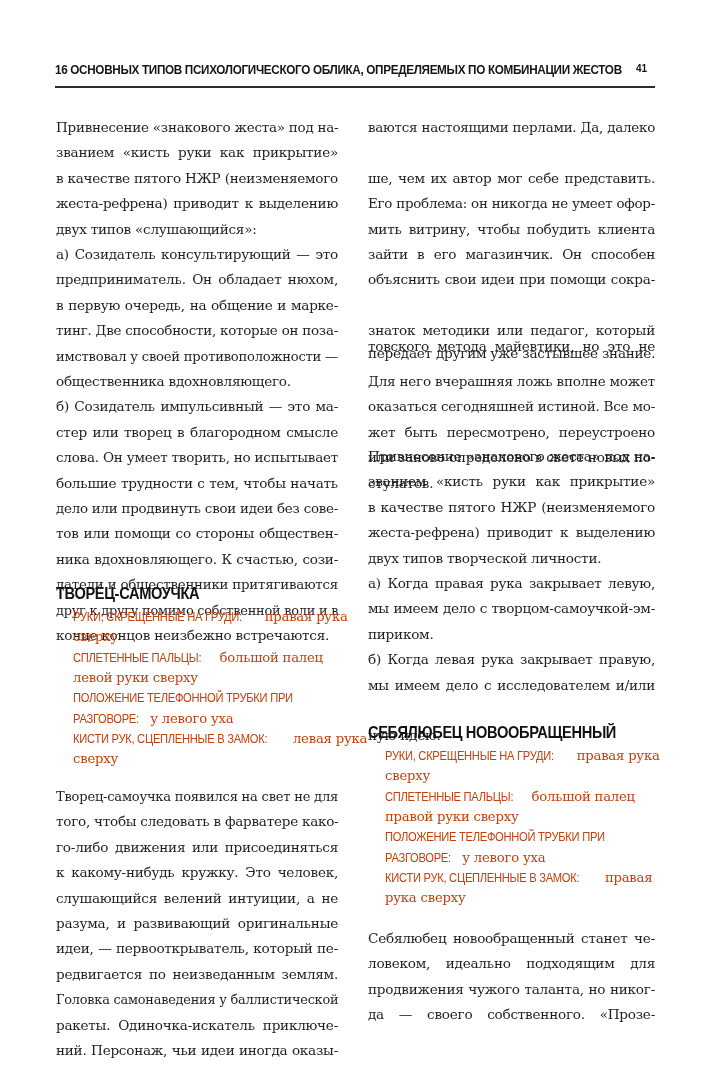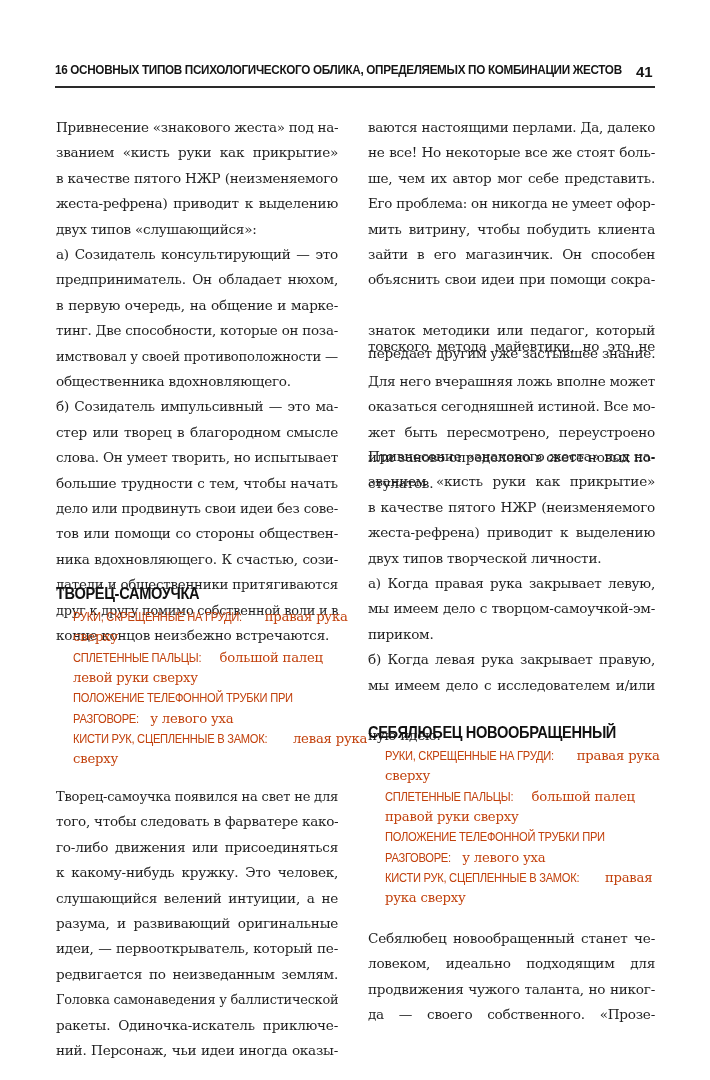--- a/index.html
+++ b/index.html
@@ -9,21 +9,21 @@
   }
   .page { position: absolute; left: 0; top: 0; width: 710px; height: 1080px; }
   .running-head {
     position: absolute; left: 55px; top: 63px; width: 600px; height: 20px;
     font-family: "Liberation Sans", sans-serif; font-weight: bold; font-size: 12.6px;
     letter-spacing: -0.35px; transform: scaleX(0.93); transform-origin: left center;
     white-space: nowrap; color: #151515;
   }
   .page-num {
     position: absolute; left: 636px; top: 63px;
-    font-family: "Liberation Sans", sans-serif; font-weight: bold; font-size: 15px; color: #151515;
+    font-family: "Liberation Sans", sans-serif; font-weight: bold; font-size: 10px; color: #151515;
   }
   .head-rule { position: absolute; left: 55px; top: 86px; width: 600px; height: 2px; background: #2a2a2a; }
   .col { position: absolute; }
   .col-left { left: 56px; width: 282px; }
   .col-right { left: 368px; width: 287px; }
   .line {
     position: absolute; left: 0; height: 24px; line-height: 24px;
     font-family: "DejaVu Serif", serif; font-size: 13.6px; white-space: nowrap;
     letter-spacing: -0.25px; color: #1f1f1f;
   }
@@ -89,21 +89,20 @@
       <div class="line j" style="top: 885.6px; width: 282px;">слушающийся велений интуиции, а не</div>
       <div class="line j" style="top: 911px; width: 282px;">разума, и развивающий оригинальные</div>
       <div class="line j" style="top: 936.4px; width: 282px;">идеи, — первооткрыватель, который пе-</div>
       <div class="line j" style="top: 961.8px; width: 282px;">редвигается по неизведанным землям.</div>
       <div class="line j" style="top: 987.2px; width: 297px; transform-origin: left center; transform: scaleX(0.949495);">Головка самонаведения у баллистической</div>
       <div class="line j" style="top: 1012.6px; width: 282px;">ракеты. Одиночка-искатель приключе-</div>
       <div class="line j" style="top: 1038px; width: 282px;">ний. Персонаж, чьи идеи иногда оказы-</div>
     </div>
   <div class="col col-right" id="colR" style="top:0;height:1080px;">
       <div class="line j" style="top: 115px; width: 290px; transform-origin: left center; transform: scaleX(0.989655);">ваются настоящими перлами. Да, далеко</div>
-      <div class="line j" style="top: 140.4px; width: 287px;">не все! Но некоторые все же стоят боль-</div>
       <div class="line j" style="top: 165.8px; width: 287px;">ше, чем их автор мог себе представить.</div>
       <div class="line j" style="top: 191.2px; width: 291px; transform-origin: left center; transform: scaleX(0.986254);">Его проблема: он никогда не умеет офор-</div>
       <div class="line j" style="top: 216.6px; width: 287px;">мить витрину, чтобы побудить клиента</div>
       <div class="line j" style="top: 242px; width: 287px;">зайти в его магазинчик. Он способен</div>
       <div class="line j" style="top: 267.4px; width: 287px;">объяснить свои идеи при помощи сокра-</div>
       <div class="line j" style="top: 292.8px; width: 287px; margin-top: 41px;">товского метода майевтики, но это не</div>
       <div class="line j" style="top: 318.2px; width: 287px;">знаток методики или педагог, который</div>
       <div class="line j" style="top: 341px; width: 287px;">передает другим уже застывшее знание.</div>
       <div class="line j" style="top: 369px; width: 288px; transform-origin: left center; transform: scaleX(0.996528);">Для него вчерашняя ложь вполне может</div>
       <div class="line j" style="top: 394.4px; width: 288px; transform-origin: left center; transform: scaleX(0.996528);">оказаться сегодняшней истиной. Все мо-</div>

